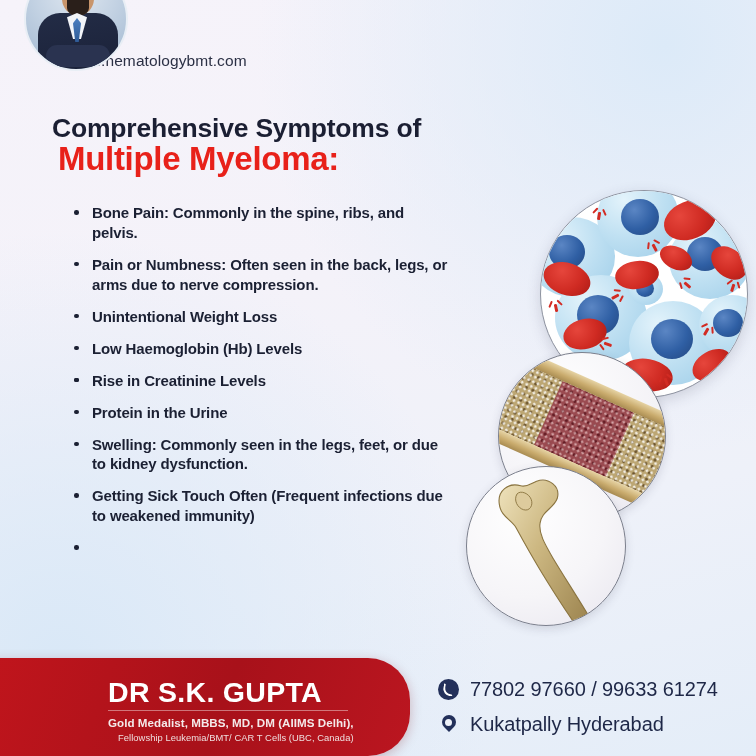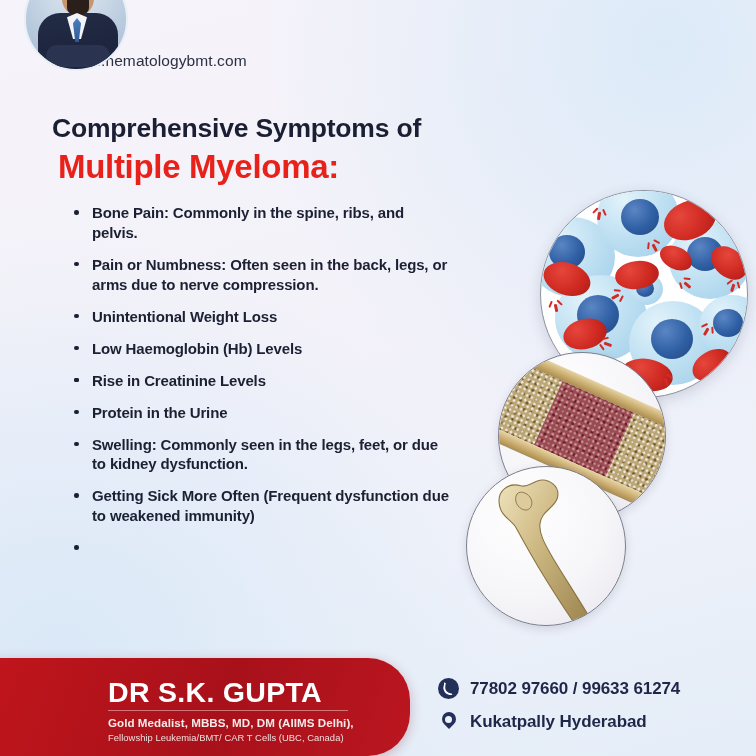--- a/index.html
+++ b/index.html
@@ -61,21 +61,21 @@
   #logo-line1 { font-size:22.5px; font-weight:bold; color:#d6202a; letter-spacing:.2px; line-height:1.12; }
   #logo-line2 { font-size:19.5px; color:#3b4256; letter-spacing:.9px; line-height:1.15; }
   #logo-tag { font-size:8.5px; font-style:italic; color:#6b7288; text-align:right; letter-spacing:.1px; padding-top:2px; }
 
   
   #heading-1 {
     position:absolute; left:52px; top:113px;
     font-size:26.5px; font-weight:bold; color:#1b1f33; letter-spacing:-.2px;
   }
   #heading-2 {
-    position:absolute; left:58px; top:148px;
+    position:absolute; left:58px; top:140px;
     font-size:33px; font-weight:bold; color:#e8211a; letter-spacing:-.3px;
   }
 
   
   #symptom-list { position:absolute; left:72px; top:203px; width:380px; }
   .symptom {
     position:relative; padding-left:20px; margin-bottom:12px;
     font-size:15px; font-weight:bold; color:#1b2033; line-height:1.33;
     letter-spacing:-.15px;
   }
@@ -187,29 +187,29 @@
   }
   #name-rule {
     position:absolute; left:118px; top:52px; width:240px; height:1px;
     background:rgba(255,255,255,.42);
   }
   #doctor-cred-1 {
     position:absolute; left:118px; top:58px;
     font-size:11.6px; font-weight:bold; color:#f4eaea; letter-spacing:.05px;
   }
   #doctor-cred-2 {
-    position:absolute; left:118px; top:74px;
+    position:absolute; left:128px; top:74px;
     font-size:9.4px; color:#efdede; letter-spacing:.05px;
   }
 
   
   #contact { position:absolute; left:438px; top:678px; }
   .contact-row { display:flex; align-items:center; gap:11px; margin-bottom:12px; }
   .c-icon { width:21px; height:21px; flex:0 0 auto; position:relative; }
-  .c-text { font-size:17px; font-weight:bold; color:#1e2747; letter-spacing:-.1px; }
+  .c-text { font-size:20px; font-weight:normal; color:#1e2747; letter-spacing:-.1px; }
   .phone-badge {
     position:absolute; inset:0; border-radius:50%;
     background:#23305a;
   }
   .phone-glyph {
     position:absolute; left:5px; top:4px; width:11px; height:13px;
     border:2.2px solid #ffffff; border-radius:3px 8px 3px 8px;
     border-top-color:transparent; border-right-color:transparent;
     transform:rotate(8deg);
   }
@@ -238,21 +238,21 @@
 
   <div id="symptom-list">
       <div class="symptom"><span class="dot"></span><span>Bone Pain: Commonly in the spine, ribs, and pelvis.</span></div>
       <div class="symptom"><span class="dot"></span><span>Pain or Numbness: Often seen in the back, legs, or arms due to nerve compression.</span></div>
       <div class="symptom"><span class="dot"></span><span>Unintentional Weight Loss</span></div>
       <div class="symptom"><span class="dot"></span><span>Low Haemoglobin (Hb) Levels</span></div>
       <div class="symptom"><span class="dot"></span></div>
       <div class="symptom"><span class="dot"></span><span>Rise in Creatinine Levels</span></div>
       <div class="symptom"><span class="dot"></span><span>Protein in the Urine</span></div>
       <div class="symptom"><span class="dot"></span><span>Swelling: Commonly seen in the legs, feet, or due to kidney dysfunction.</span></div>
-      <div class="symptom"><span class="dot"></span><span>Getting Sick More Often (Frequent dysfunction due to weakened immunity)</span></div>
+      <div class="symptom"><span class="dot"></span><span>Getting Sick Touch Often (Frequent infections due to weakened immunity)</span></div>
       <div class="symptom"><span class="dot"></span></div>
     </div>
 
   <div id="cells-circle" class="circle-img">
     <div class="pcell" style="left:-12px;  top:26px;  width:86px;  height:80px;"></div>
     <div class="nuc" style="left:8px;    top:44px;  width:36px;  height:34px;"></div>
     <div class="pcell" style="left:56px;   top:-14px; width:82px;  height:80px;"></div>
     <div class="nuc" style="left:80px;   top:8px;   width:38px;  height:36px;"></div>
     <div class="pcell" style="left:128px;  top:30px;  width:82px;  height:78px;"></div>
     <div class="nuc" style="left:146px;  top:46px;  width:36px;  height:34px;"></div>

